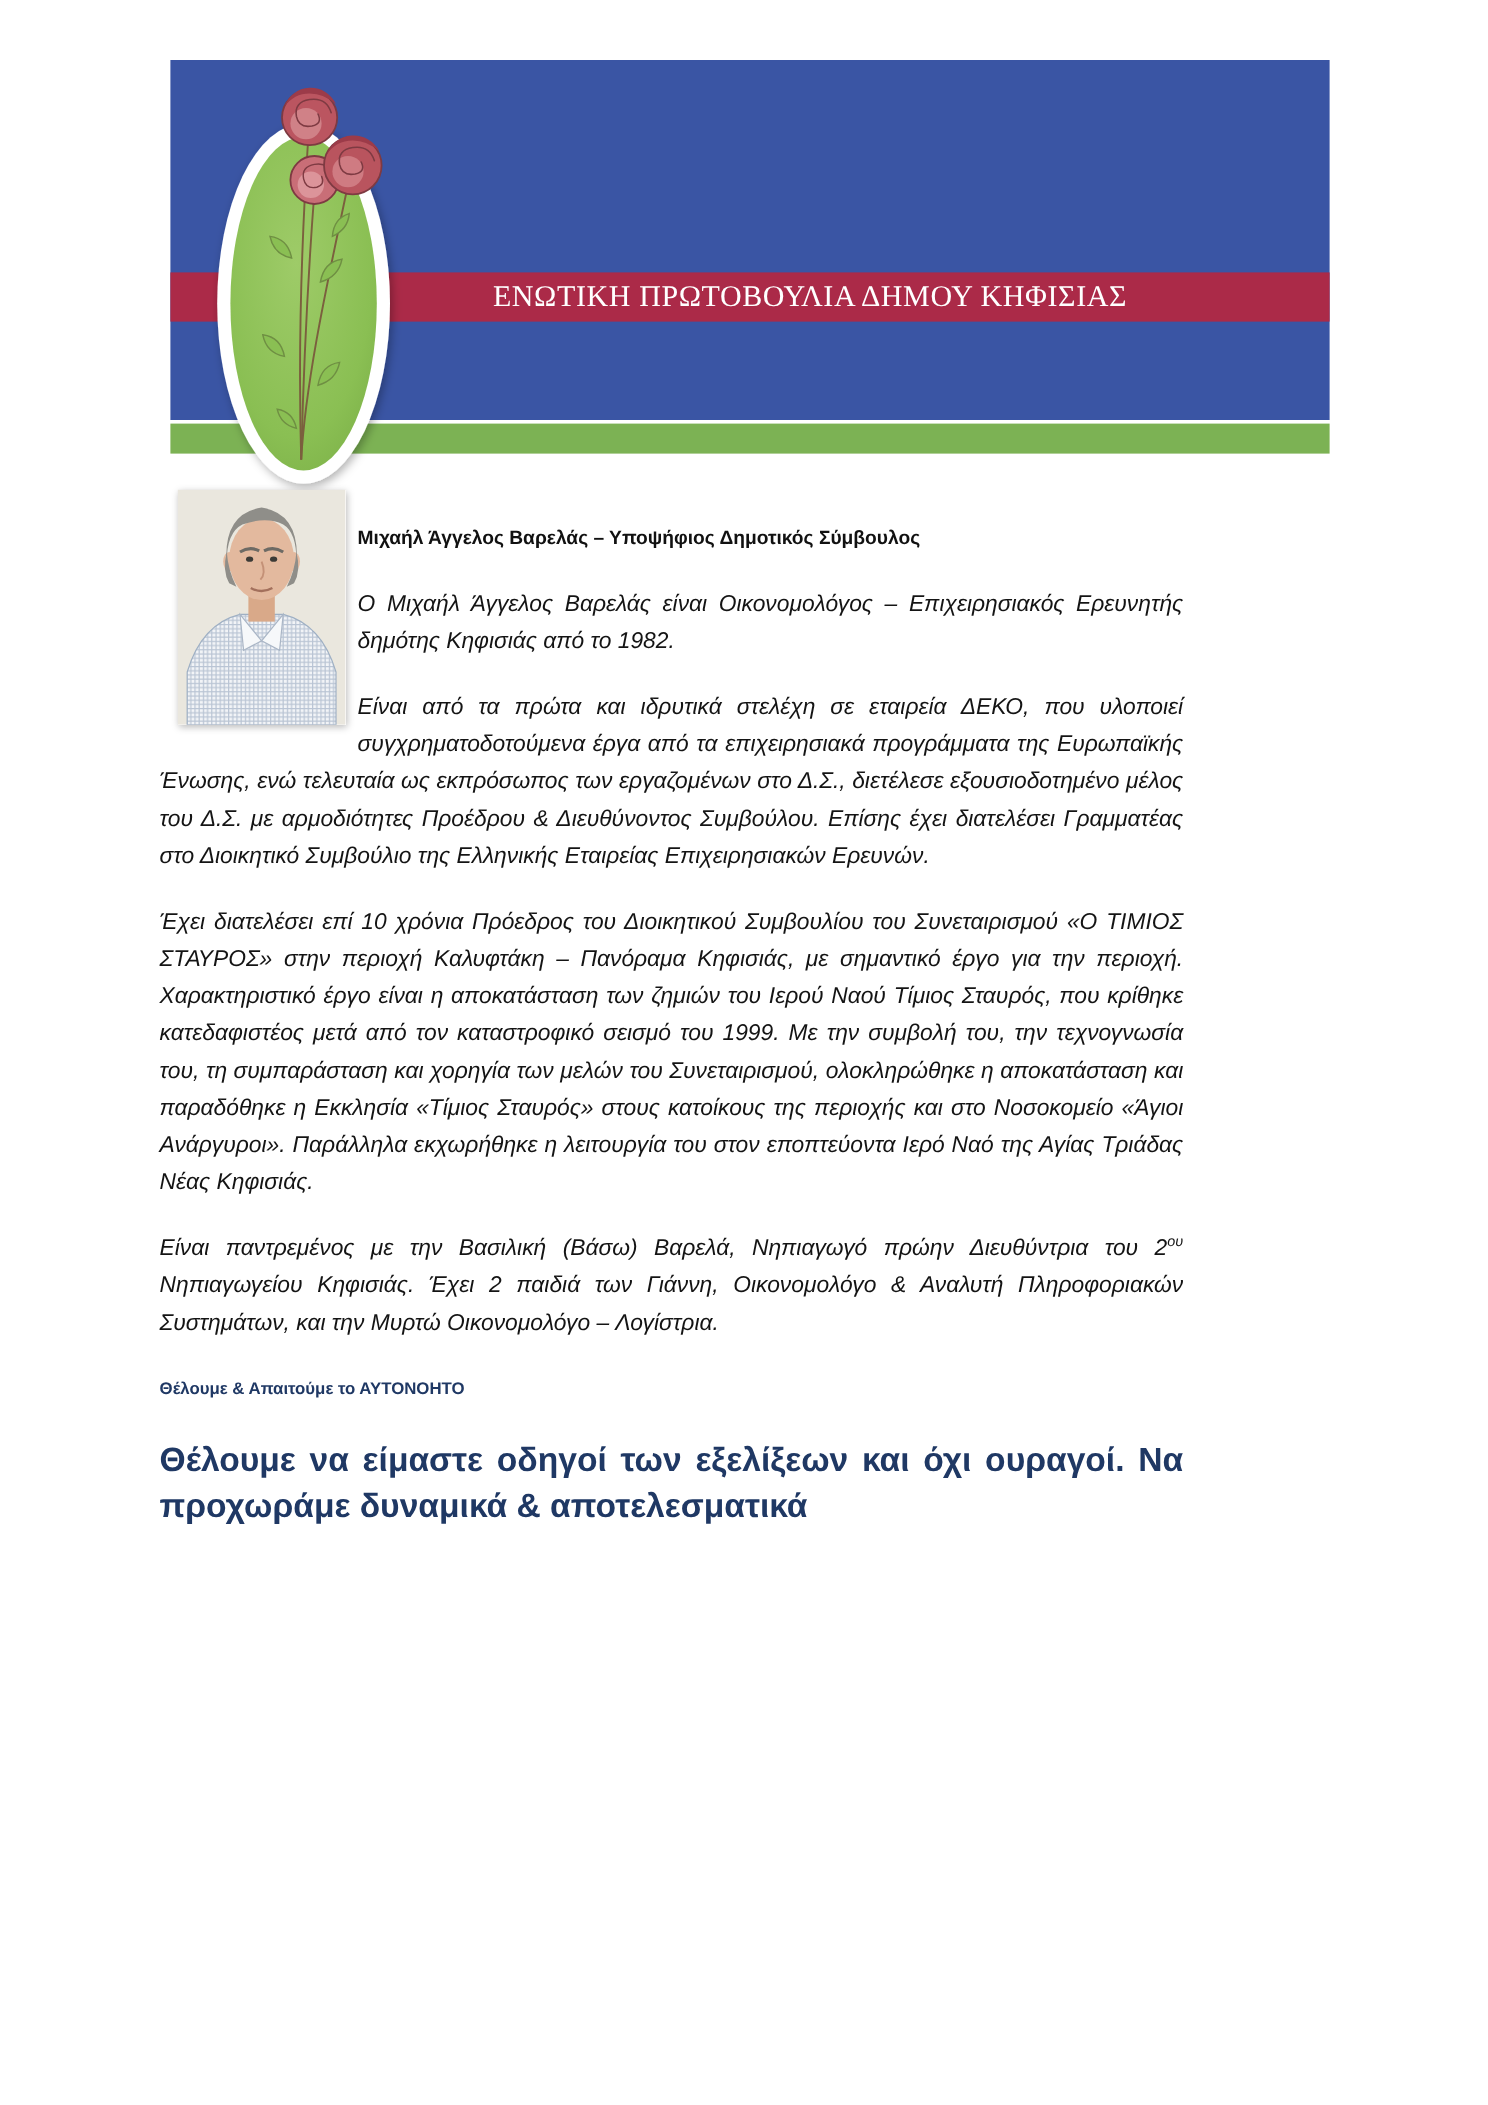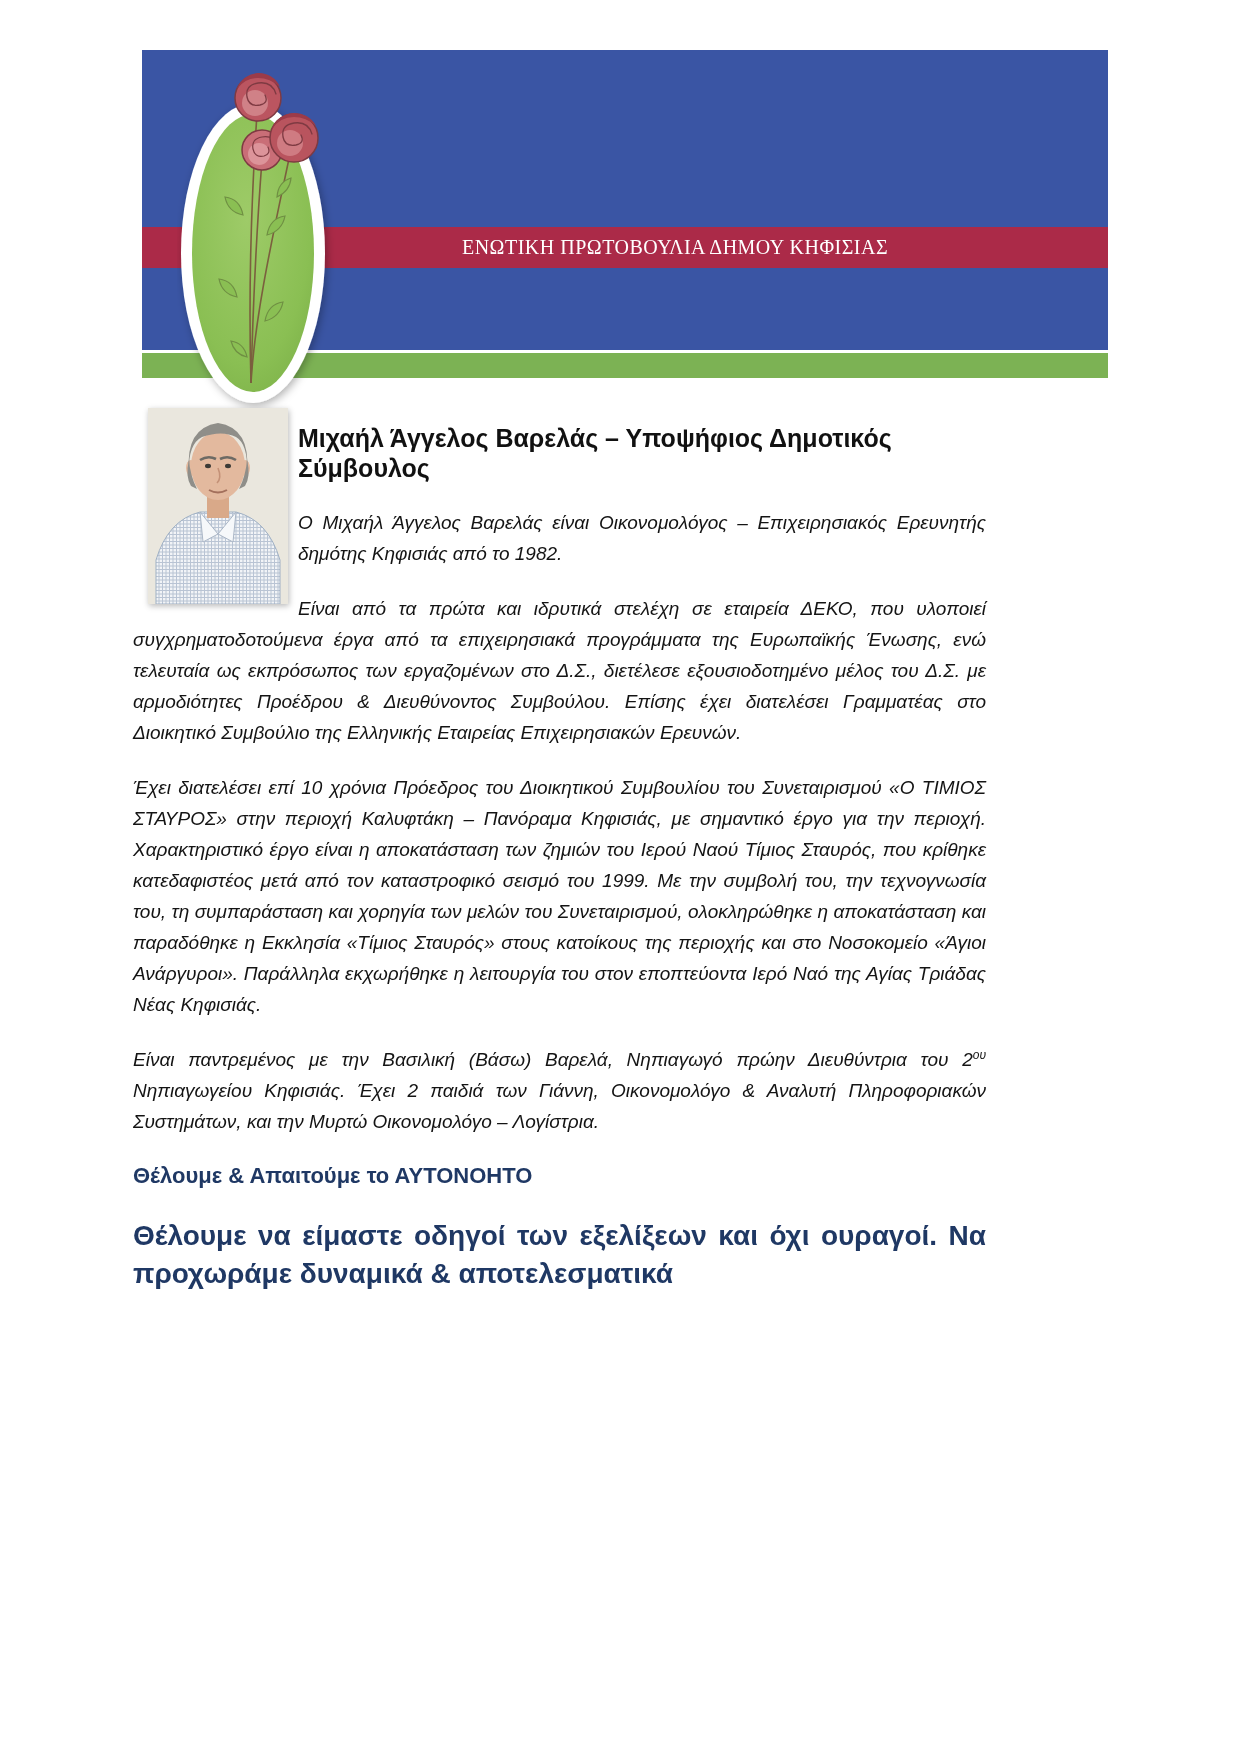--- a/index.html
+++ b/index.html
@@ -12,42 +12,42 @@
   .header{position:absolute;left:142px;top:50px;width:966px;}
   .header-blue{height:300px;background:var(--header-blue,#3a55a4);position:relative;}
   .banner-band{
     position:absolute;left:0;top:177px;width:100%;height:41px;
     background:var(--banner-red,#ab2a48);
   }
   .banner-text{
     position:absolute;left:240px;right:140px;top:0;height:41px;
     display:flex;align-items:center;justify-content:center;
     color:#ffffff;font-family:"Liberation Serif","DejaVu Serif",serif;
-    font-size:20px;letter-spacing:.5px;white-space:nowrap;
+    font-size:25px;letter-spacing:.5px;white-space:nowrap;
   }
   .stripe-green{height:25px;background:var(--stripe-green,#7cb254);margin-top:3px;}
   .logo-svg{position:absolute;left:35px;top:15px;}
   
   .content{position:absolute;left:133px;top:378px;width:853px;padding-top:30px;}
   .photo{
     float:left;width:140px;height:196px;margin:0 10px 12px 15px;
     box-shadow:1px 2px 6px rgba(0,0,0,.28);display:block;
   }
   .bio-heading{
-    font-size:25px;font-weight:bold;color:#111111;
-    margin:15px 0 24px 0;line-height:30px;
+    font-size:16px;font-weight:bold;color:#111111;
+    margin:26px 0 24px 0;line-height:30px;
   }
   .body-par{
     font-size:19px;line-height:31px;text-align:justify;
     margin:0 0 24px 0;
     font-style:italic;
   }
   .body-par sup{font-size:12px;line-height:0;}
   .slogan-primary{
-    font-size:22px;font-weight:bold;color:var(--slogan-navy,#1f3864);
+    font-size:14px;font-weight:bold;color:var(--slogan-navy,#1f3864);
     margin:4px 0 0 0;line-height:30px;
   }
   .slogan-secondary{
     font-size:28px;font-weight:bold;color:var(--slogan-navy,#1f3864);
     margin:26px 0 0 0;line-height:38px;text-align:justify;
   }
 </style>
 </head>
 <body>
 

